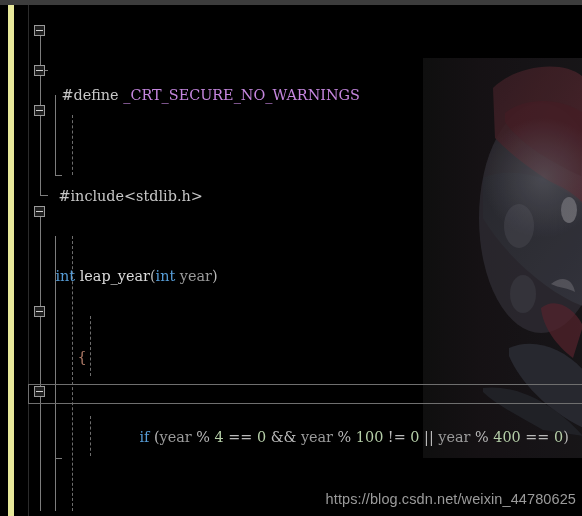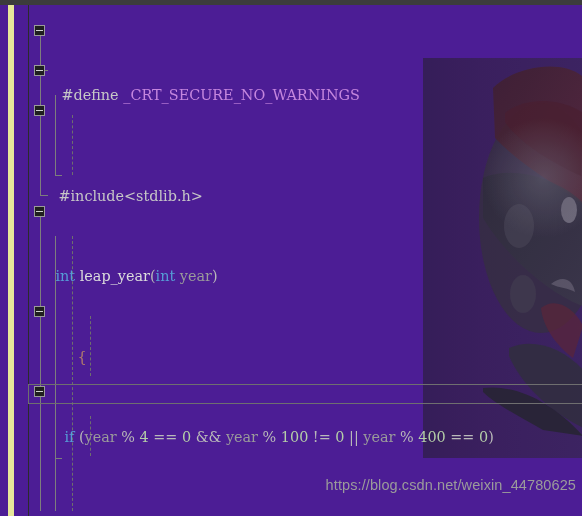--- a/index.html
+++ b/index.html
@@ -2,21 +2,21 @@
 <html><head>
 <meta charset="utf-8">
 <style>
   html,body{margin:0;padding:0;background:#1e1e1e;}
   body{
     width:582px;height:516px;overflow:hidden;position:relative;
     font-family:"DejaVu Serif","Liberation Serif",serif;
   }
   .editor{
     position:absolute;inset:0;
-    background:#4c1d95;
+    background:#000000;
     overflow:hidden;
   }
   
   .bg-art{
     position:absolute;right:-6px;top:58px;width:165px;height:400px;
     pointer-events:none;opacity:.92;
   }
   .top-strip{
     position:absolute;left:0;top:0;width:100%;height:5px;
     background:#3c3c3c;
@@ -66,21 +66,21 @@
   .ppname  {color:#c586de;}
   .num     {color:#b5cea8;}
   .cmt     {color:#57a64a;}
   .ident   {color:#9b9b9b;}
   .fn      {color:#dcdcdc;}
   .punc    {color:#b9b9b9;}
   .op      {color:#b9b9b9;}
   .brace   {color:#b37e6a;}
   .plain   {color:#d4d4d4;}
   .watermark{
-    position:absolute;right:6px;bottom:23px;
+    position:absolute;right:6px;bottom:9px;
     font-family:"Liberation Sans","DejaVu Sans",sans-serif;
     font-size:14.5px;color:#9b9b9b;letter-spacing:.1px;
     pointer-events:none;
   }
 </style>
 </head>
 <body>
 
 <div class="editor">
 
@@ -160,21 +160,21 @@
     </div>
 
     <div class="ln" style="padding-left:28px;">
       <span class="kw">int</span><span class="plain"> </span><span class="fn">leap_year</span><span class="punc">(</span><span class="kw">int</span><span class="plain"> </span><span class="ident">year</span><span class="punc">)</span>
     </div>
 
     <div class="ln" style="padding-left:50px;">
       <span class="brace">{</span>
     </div>
 
-    <div class="ln" style="padding-left:37px;">
+    <div class="ln" style="padding-left:112px;">
       <span class="kw">if</span><span class="plain"> </span><span class="punc">(</span><span class="ident">year</span><span class="op"> % </span><span class="num">4</span><span class="op"> == </span><span class="num">0</span><span class="op"> &amp;&amp; </span><span class="ident">year</span><span class="op"> % </span><span class="num">100</span><span class="op"> != </span><span class="num">0</span><span class="op"> || </span><span class="ident">year</span><span class="op"> % </span><span class="num">400</span><span class="op"> == </span><span class="num">0</span><span class="punc">)</span>
     </div>
 
     
 
     
 
     
 
     

